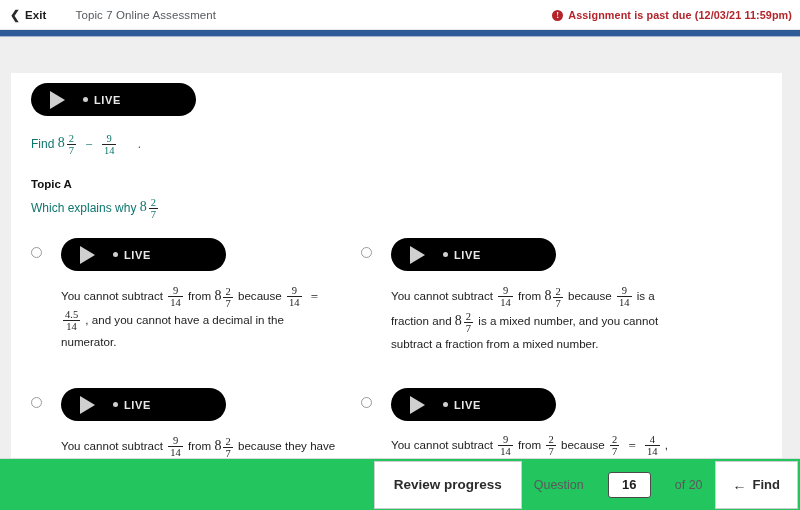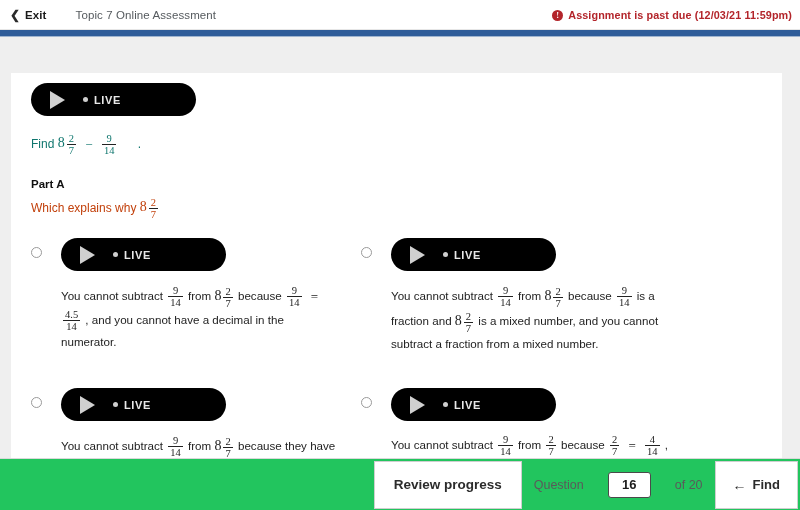--- a/index.html
+++ b/index.html
@@ -95,21 +95,21 @@
     margin:0 2px; line-height:1.05;
   }
   .frac .num { display:block; font-size:10.5px; padding:0 2px; }
   .frac .den { display:block; font-size:10.5px; border-top:1px solid #222; padding:0 2px; }
   .mixed { display:inline-block; vertical-align:middle; font-family:"Liberation Serif", serif; }
   .mixed .whole { font-size:14px; }
   .op { font-family:"Liberation Serif", serif; font-size:13px; margin:0 4px; vertical-align:middle; }
 
   .find-line { margin-top:17px; font-size:12px; color:#0f766e; }
   .part-label { margin-top:22px; font-size:11.5px; font-weight:700; color:#101010; }
-  .question-stem { margin-top:7px; font-size:12px; color:#c2410c; }
+  .question-stem { margin-top:7px; font-size:12px; color:#0f766e; }
 
   
   .options {
     margin-top:18px;
     display:grid;
     grid-template-columns:330px 330px;
     column-gap:0px; row-gap:0px;
   }
   .option { display:flex; align-items:flex-start; padding-bottom:0; }
   .option.row2 { margin-top:35px; }
@@ -192,21 +192,21 @@
           <span class="whole">8</span><span class="frac"><span class="num">2</span><span class="den">7</span></span>
         </span>
         <span class="op">−</span>
         <span class="frac">
           <span class="num">9</span>
           <span class="den">14</span>
         </span>
         <span style="margin-left:16px;">.</span>
       </div>
 
-      <div class="part-label">Part A</div>
+      <div class="part-label">Topic A</div>
       <div class="question-stem">
         <span>Which explains why</span>
         <span class="mixed">
           <span class="whole">8</span><span class="frac"><span class="num">2</span><span class="den">7</span></span>
         </span>
       </div>
 
       <div class="options" id="options-grid">
           <div class="option">
             <span class="radio"></span>

